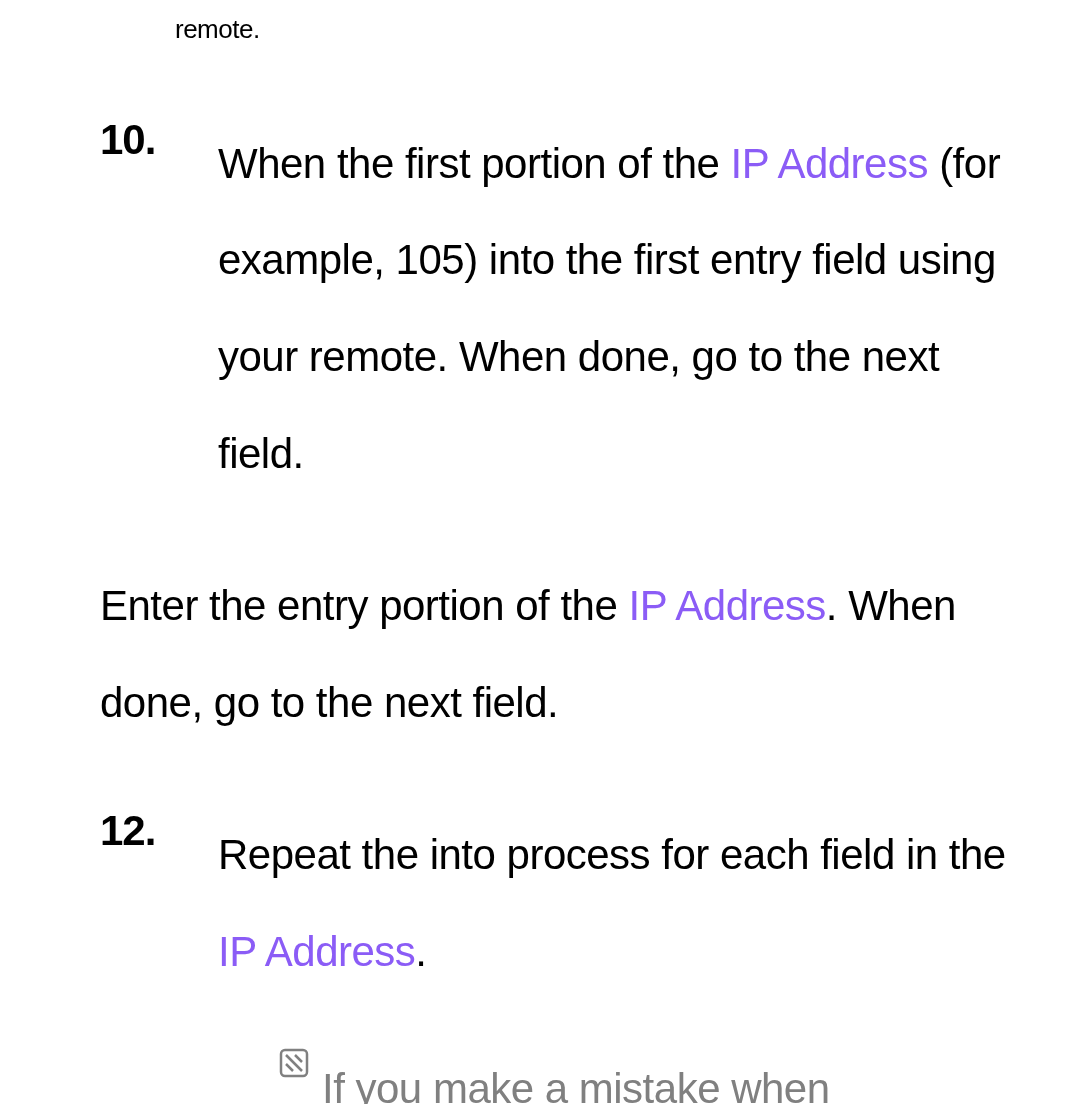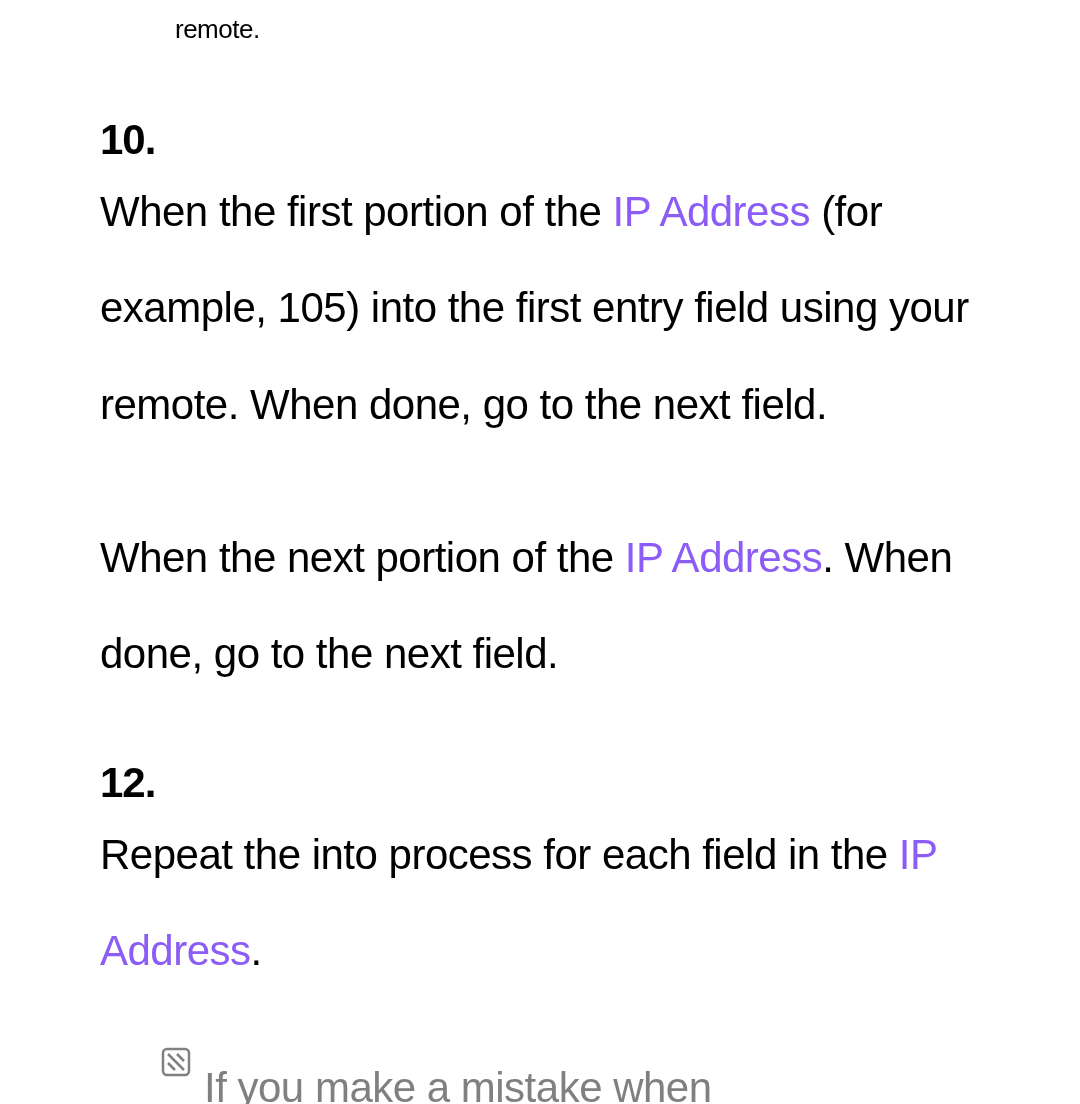--- a/index.html
+++ b/index.html
@@ -19,22 +19,23 @@
     .prev-remnant {
       font-size: 26px;
       line-height: 2.3;
       color: #000000;
       padding-left: 75px;
       letter-spacing: -0.5px;
       margin-bottom: 56px;
     }
     .step {
       display: flex;
-      flex-direction: column;
+      flex-direction: row;
       margin-bottom: 56px;
+      gap: 43px;
     }
     .step-number {
       font-size: 42px;
       font-weight: 700;
       color: #000000;
       width: 75px;
       flex-shrink: 0;
       letter-spacing: -1px;
     }
     .step-body {
@@ -77,21 +78,21 @@
 
 <div class="step">
   <div class="step-number">10.</div>
   <div class="step-body">
     <span>When the first portion of the </span><span class="term">IP Address</span><span> (for example, 105) into the first entry field using your remote. When done, go to the next field.</span>
   </div>
 </div>
 
 <div class="step">
   <div class="step-body">
-    <span>When the next portion of the </span><span class="term">IP Address</span><span>. When done, go to the next field.</span>
+    <span>Enter the entry portion of the </span><span class="term">IP Address</span><span>. When done, go to the next field.</span>
   </div>
 </div>
 
 <div class="step">
   <div class="step-number">12.</div>
   <div class="step-body">
     <span>Repeat the into process for each field in the </span><span class="term">IP Address</span><span>.</span>
 
     <div class="note-row">
       <div class="note-icon">

